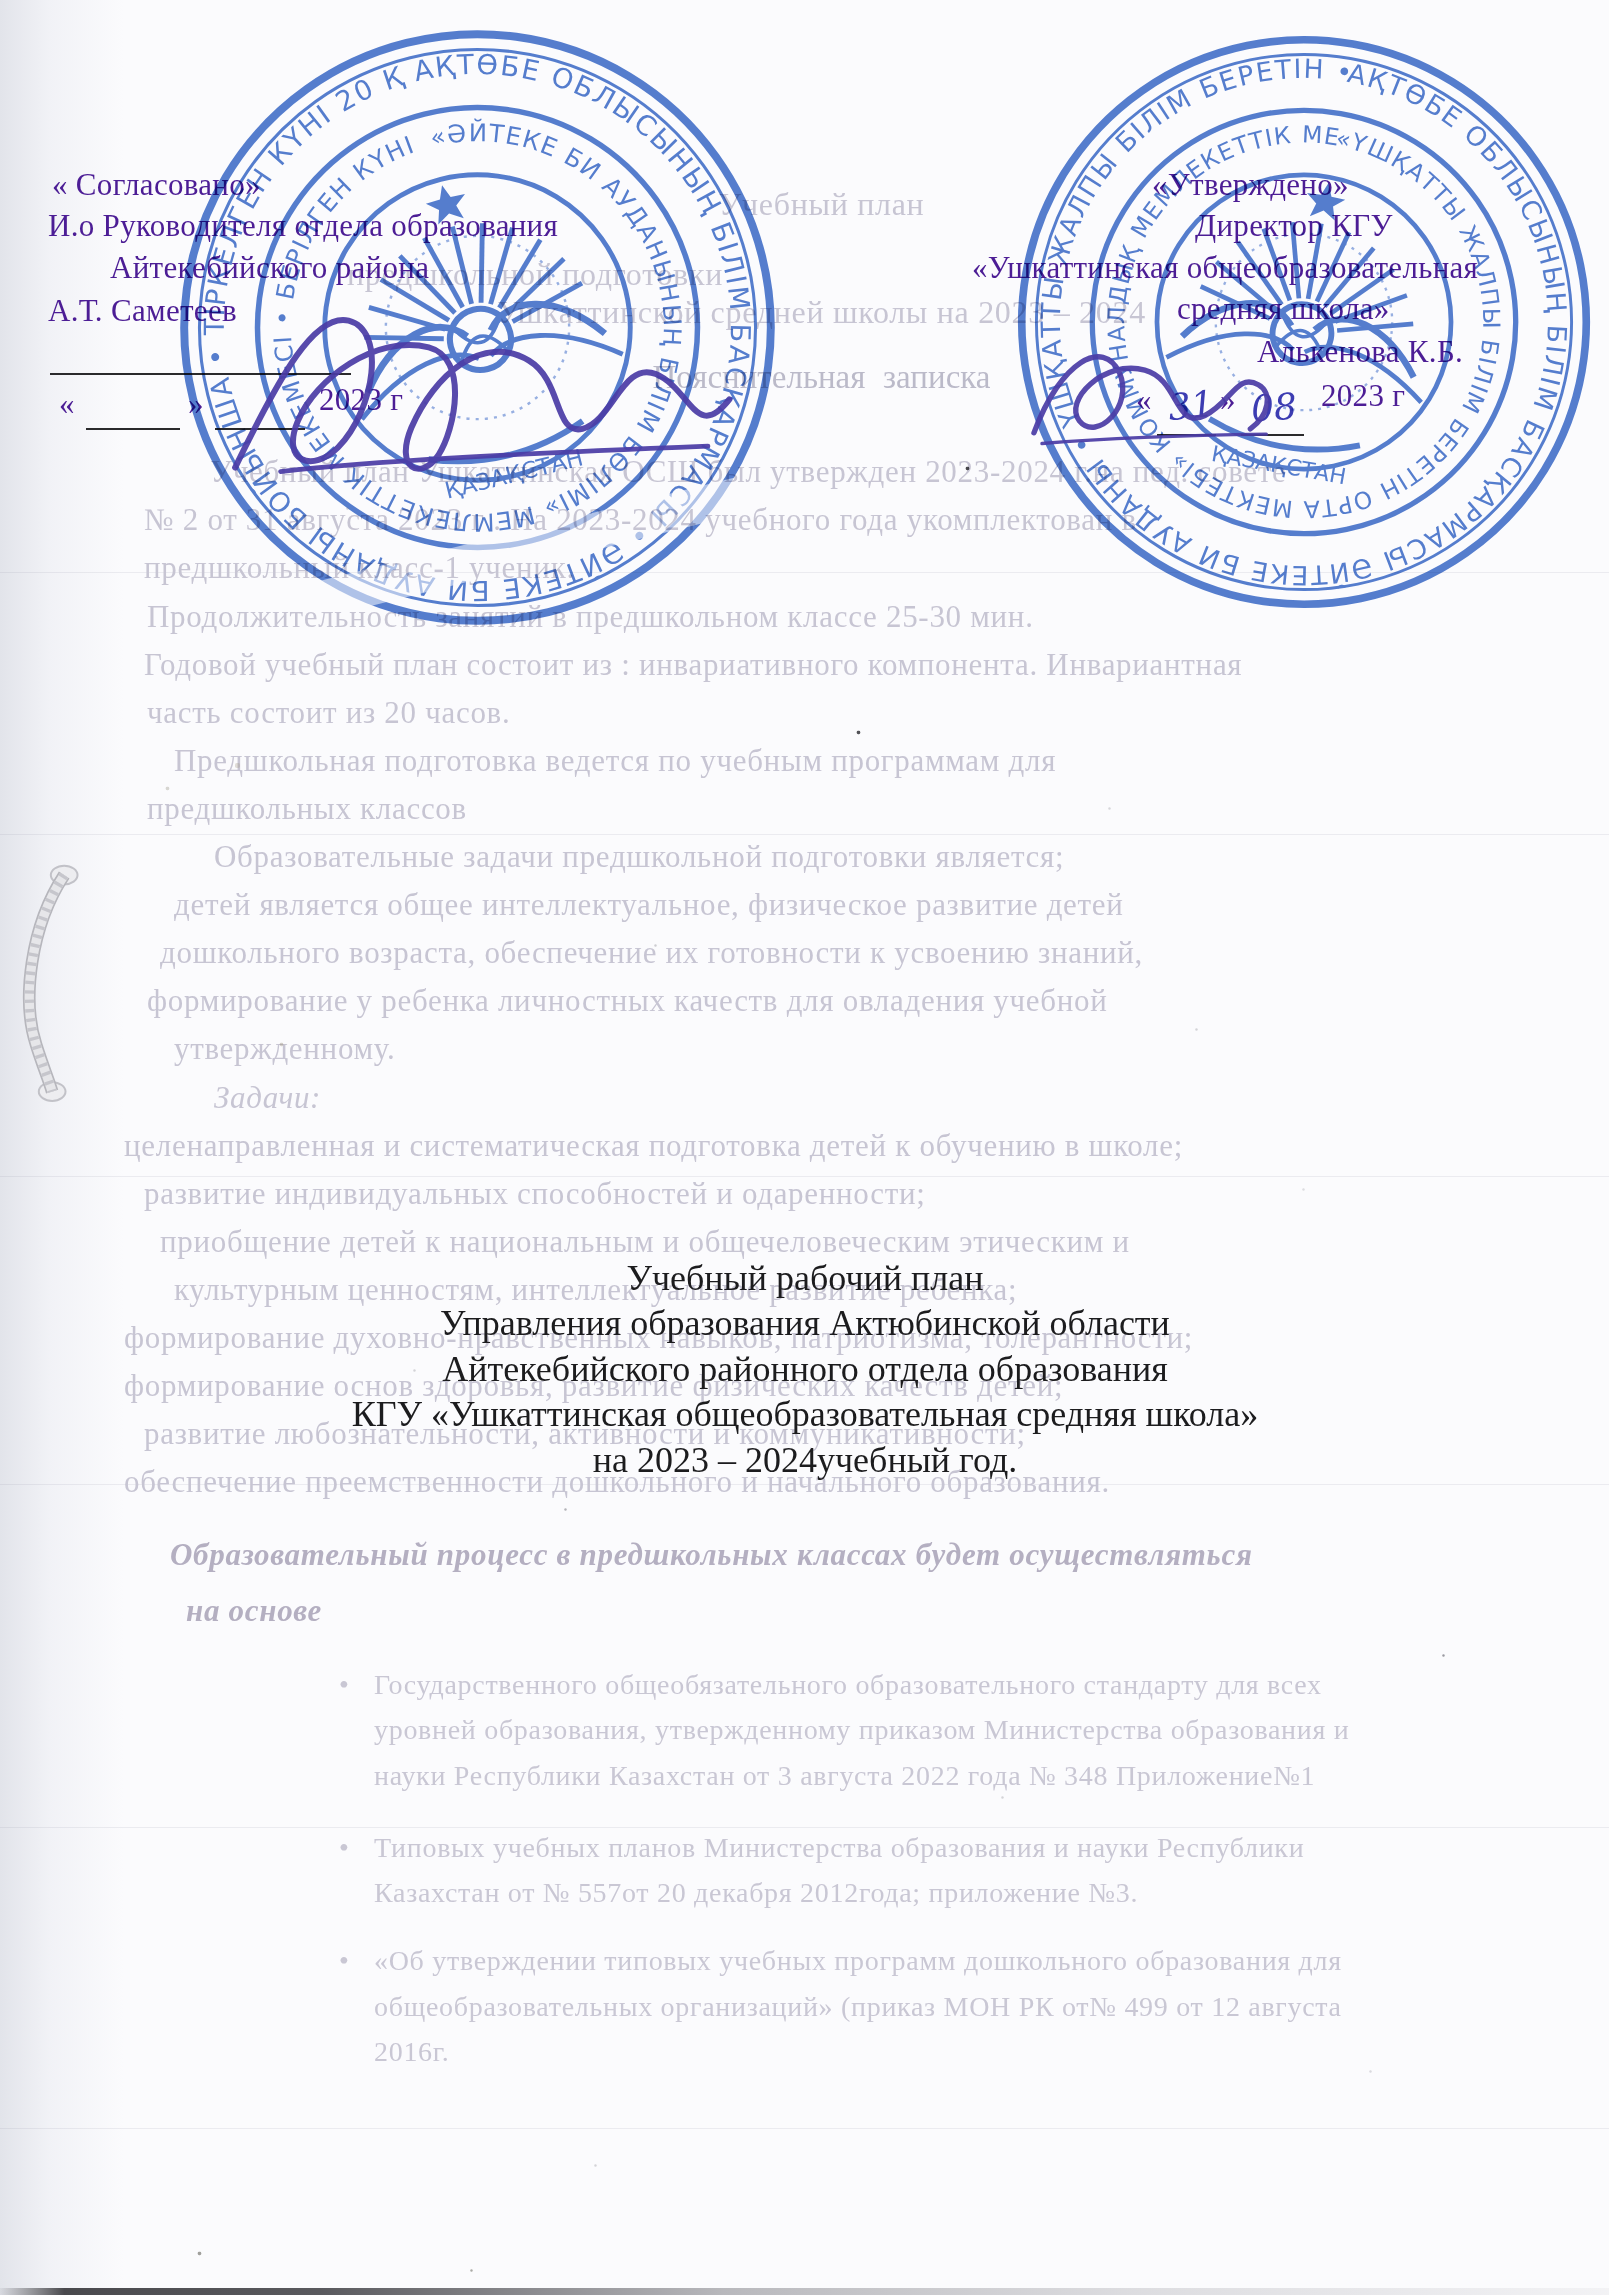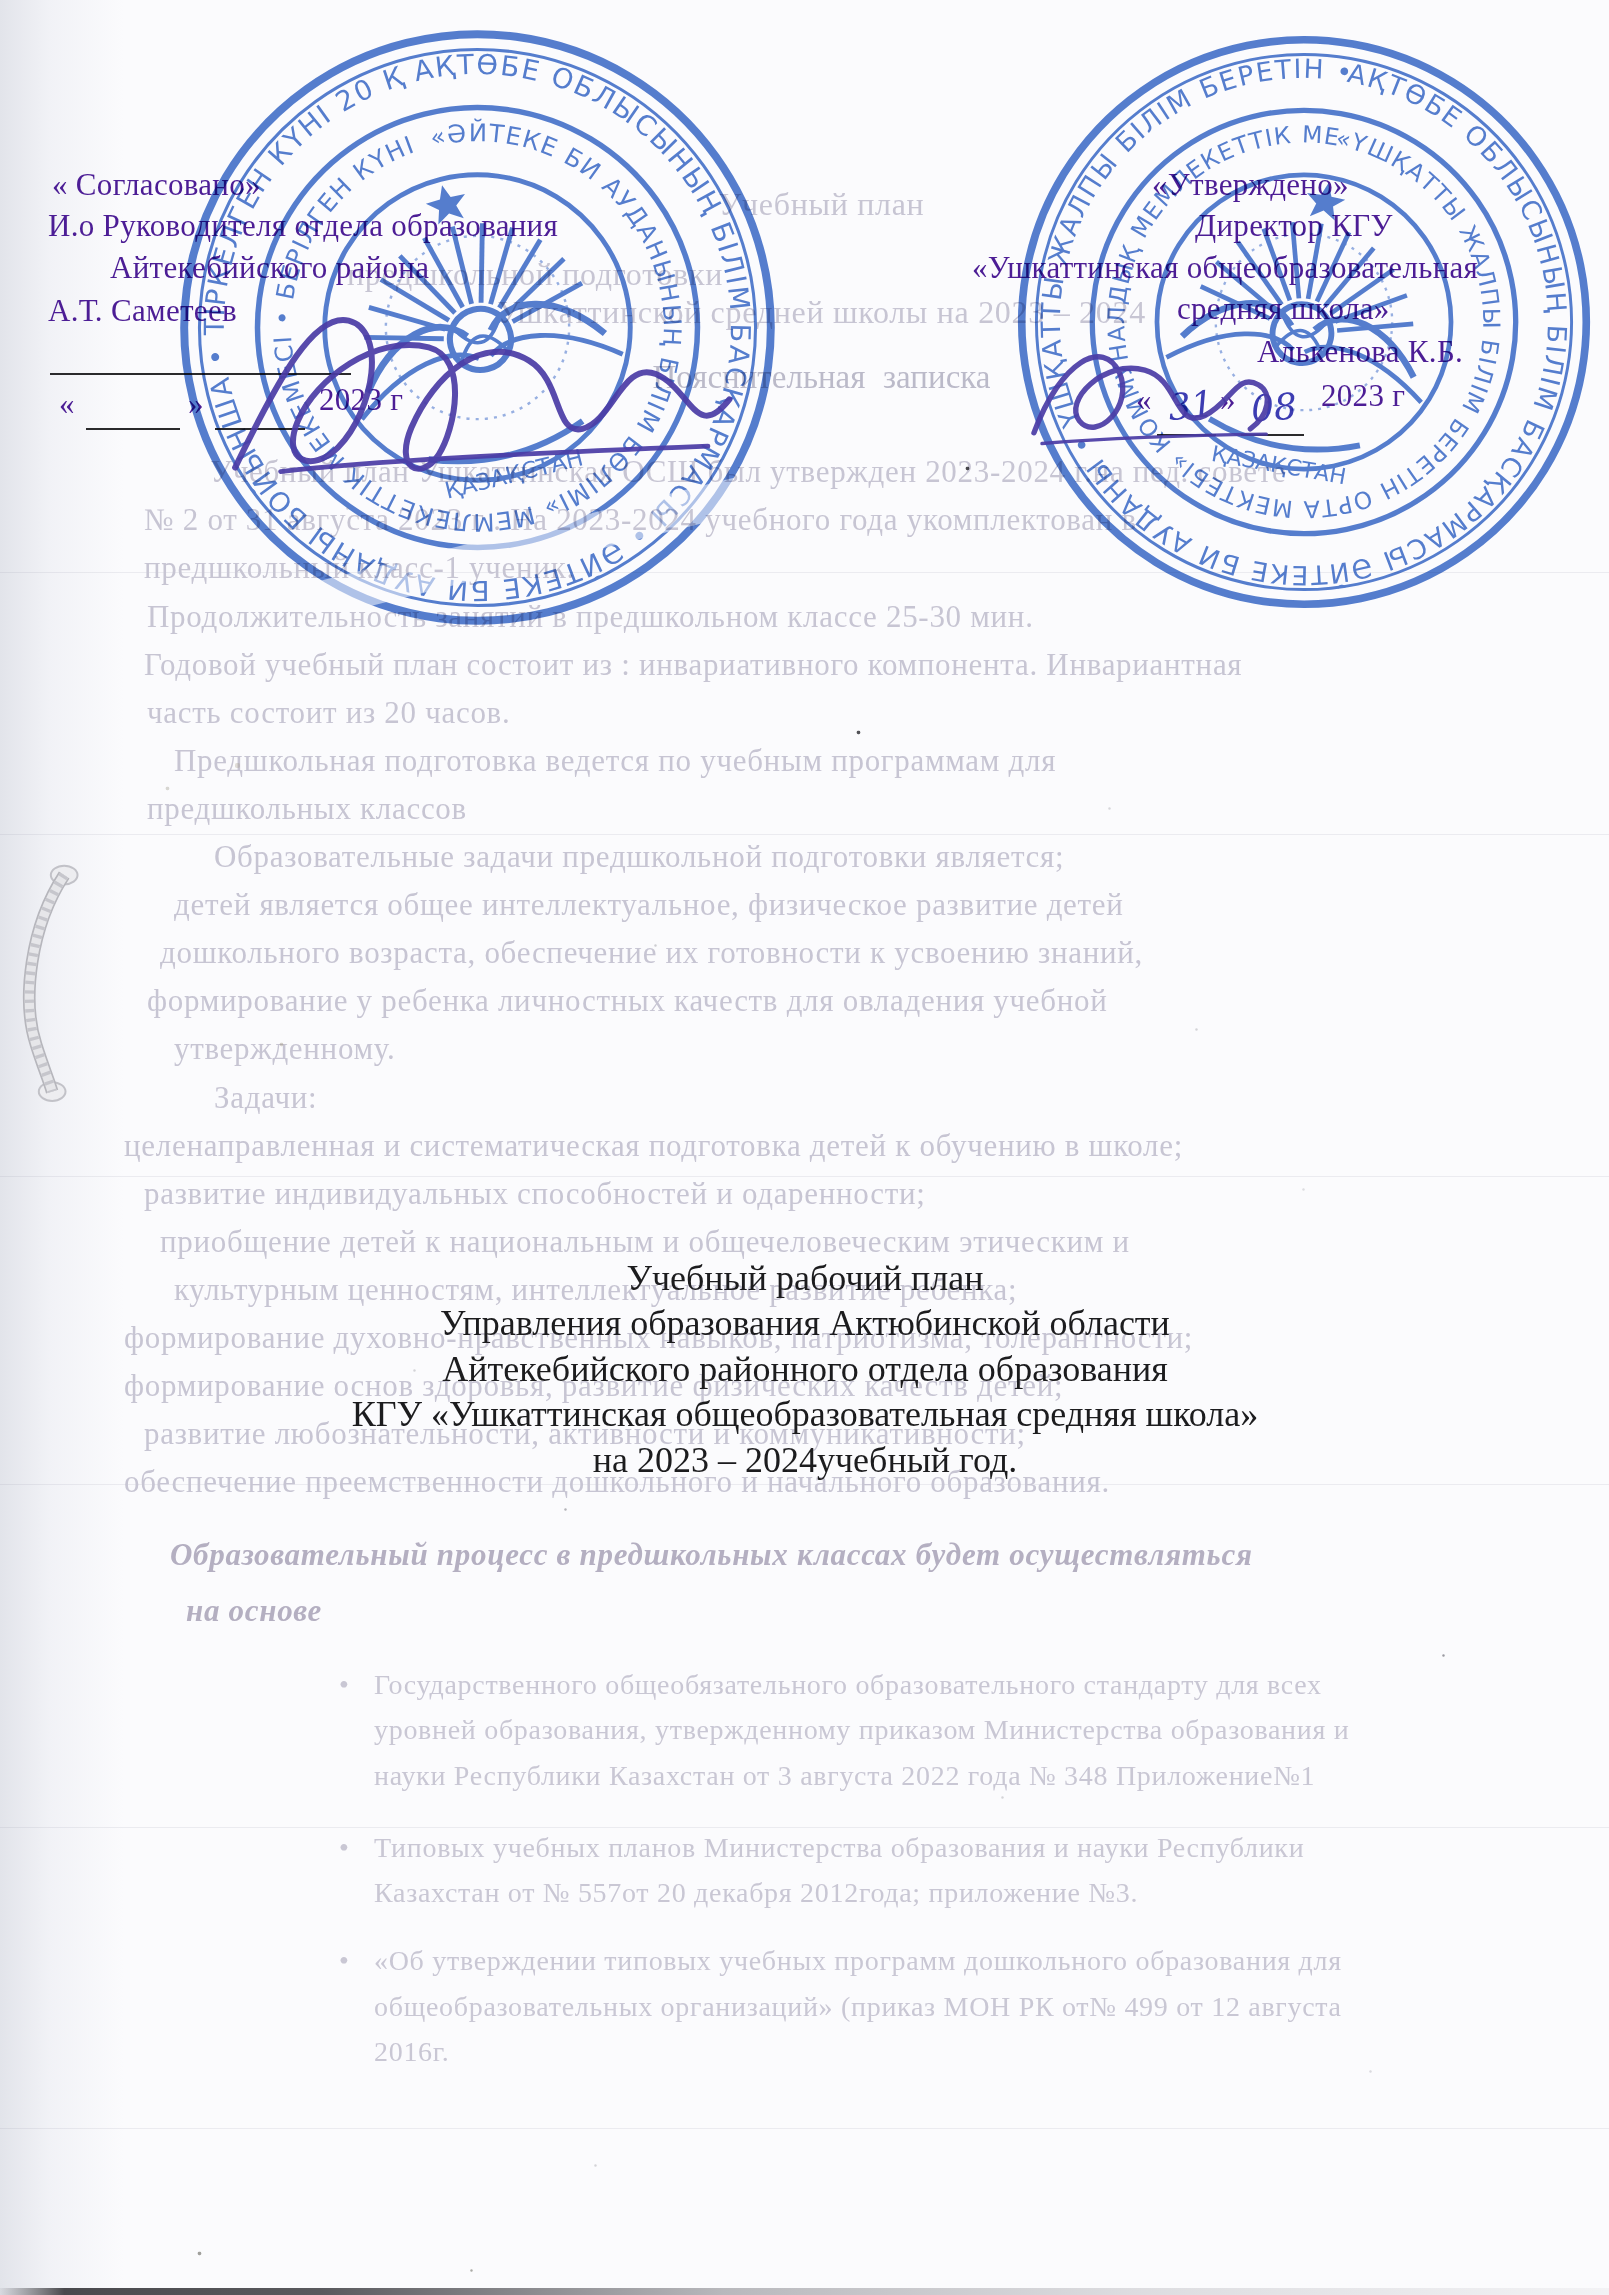--- a/index.html
+++ b/index.html
@@ -66,21 +66,21 @@
     <div class="abs bleed bleed-body" style="left:147px;top:579px">Продолжительность занятий  в предшкольном классе 25-30 мин.</div>
     <div class="abs bleed bleed-body" style="left:144px;top:627px">Годовой учебный план состоит из : инвариативного  компонента. Инвариантная</div>
     <div class="abs bleed bleed-body" style="left:147px;top:675px">часть состоит из 20  часов.</div>
     <div class="abs bleed bleed-body" style="left:174px;top:723px">Предшкольная подготовка ведется по учебным программам для</div>
     <div class="abs bleed bleed-body" style="left:147px;top:771px">предшкольных  классов</div>
     <div class="abs bleed bleed-body" style="left:214px;top:819px">Образовательные задачи   предшкольной подготовки является;</div>
     <div class="abs bleed bleed-body" style="left:174px;top:867px">детей является общее интеллектуальное, физическое развитие детей</div>
     <div class="abs bleed bleed-body" style="left:160px;top:915px">дошкольного возраста, обеспечение их готовности к усвоению знаний,</div>
     <div class="abs bleed bleed-body" style="left:147px;top:963px">формирование у ребенка личностных качеств для овладения учебной</div>
     <div class="abs bleed bleed-body" style="left:174px;top:1011px">утвержденному.</div>
-    <div class="abs bleed bleed-body" style="left:214px;top:1060px;">Задачи:</div>
+    <div class="abs bleed bleed-body" style="left:214px;top:1060px;font-style:italic">Задачи:</div>
     <div class="abs bleed bleed-body" style="left:124px;top:1108px">целенаправленная и систематическая подготовка детей к обучению в школе;</div>
     <div class="abs bleed bleed-body" style="left:144px;top:1156px">развитие индивидуальных способностей и одаренности;</div>
     <div class="abs bleed bleed-body" style="left:160px;top:1204px">приобщение детей к национальным и общечеловеческим этическим и</div>
     <div class="abs bleed bleed-body" style="left:174px;top:1252px">культурным ценностям, интеллектуальное развитие ребенка;</div>
     <div class="abs bleed bleed-body" style="left:124px;top:1300px">формирование духовно-нравственных навыков, патриотизма, толерантности;</div>
     <div class="abs bleed bleed-body" style="left:124px;top:1348px">формирование основ здоровья, развитие физических качеств детей;</div>
     <div class="abs bleed bleed-body" style="left:144px;top:1396px">развитие любознательности, активности и коммуникативности;</div>
     <div class="abs bleed bleed-body" style="left:124px;top:1444px">обеспечение преемственности дошкольного и начального образования.</div>
   </div>
 

